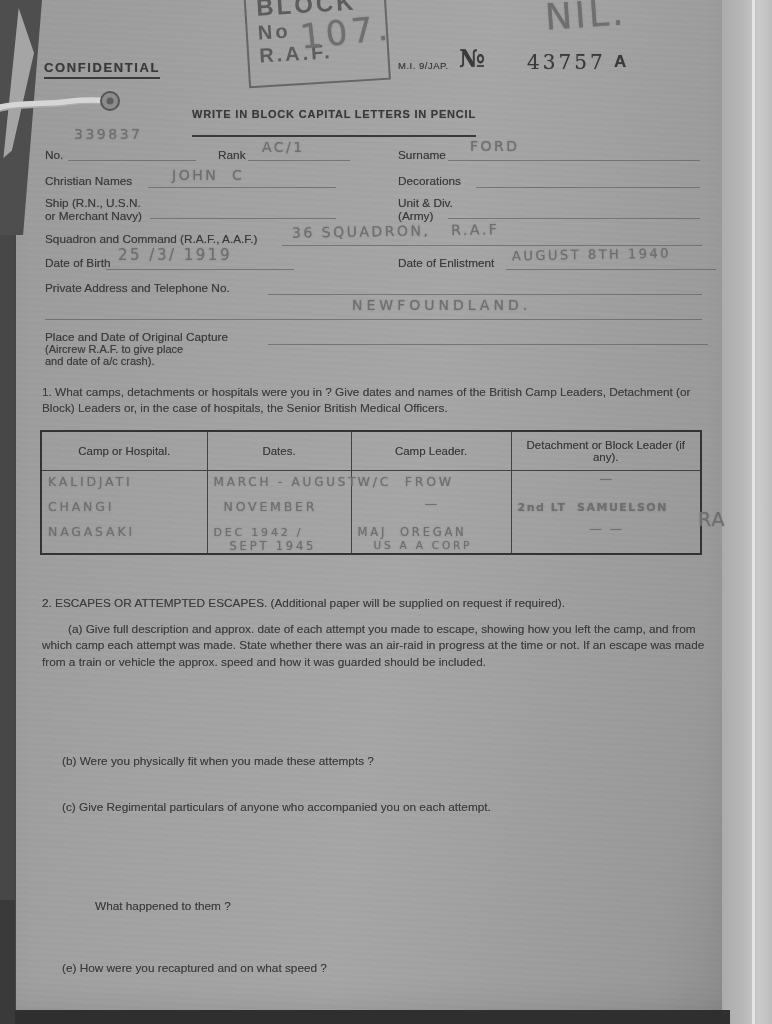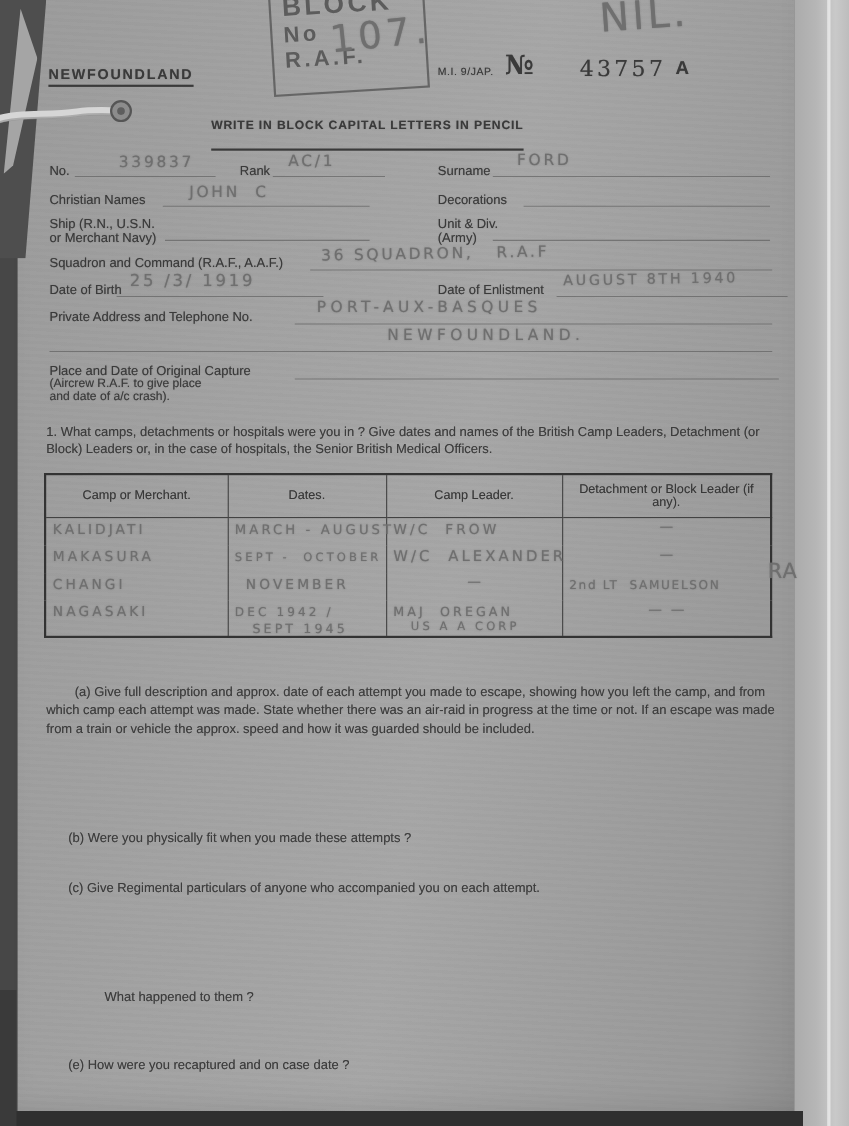--- a/index.html
+++ b/index.html
@@ -61,40 +61,40 @@
   <div class="strip-bottom"></div>
   <div class="strip-bottom-left"></div>
 
   <svg class="el" style="left:0;top:80px;" width="140" height="50">
     <path d="M0,28 C20,22 45,26 70,22 C85,20 98,21 108,21" stroke="#d6d6d6" stroke-width="7" fill="none" stroke-linecap="round"></path>
     <path d="M0,31 C20,25 45,29 70,25 C85,23 98,24 108,24" stroke="#8f8f8f" stroke-width="2" fill="none" opacity=".6"></path>
     <circle cx="110" cy="21" r="9" fill="#8c8c8c" stroke="#555" stroke-width="2"></circle>
     <circle cx="110" cy="21" r="3.5" fill="#5e5e5e"></circle>
   </svg>
 
-  <div class="el print" style="left:44px;top:60px;font-size:13px;font-weight:bold;letter-spacing:1.6px;border-bottom:2px solid #3a3a3a;padding-bottom:2px;">NEWFOUNDLAND</div>
+  <div class="el print" style="left:44px;top:60px;font-size:13px;font-weight:bold;letter-spacing:1.6px;border-bottom:2px solid #3a3a3a;padding-bottom:2px;">CONFIDENTIAL</div>
 
   <div class="el stamp" style="left:246px;top:-16px;width:118px;height:88px;">
     <div style="font-size:24px;">BLOCK</div>
     <div style="font-size:20px;">No</div>
     <div style="font-size:20px;">R.A.F.</div>
   </div>
   <div class="el pencil" style="left:300px;top:12px;font-size:34px;transform:rotate(-6deg);letter-spacing:4px;">107.</div>
 
   <div class="el print" style="left:398px;top:60px;font-size:9.5px;letter-spacing:.5px;">M.I. 9/JAP.</div>
   <div class="el print" style="left:459px;top:44px;font-size:24px;font-weight:bold;font-family:'DejaVu Serif',serif;">№</div>
   <div class="el print" style="left:527px;top:50px;font-size:20px;font-family:'DejaVu Serif',serif;letter-spacing:3px;">43757</div>
   <div class="el print" style="left:614px;top:52px;font-size:17px;font-weight:bold;">A</div>
 
   <div class="el pencil" style="left:545px;top:-6px;font-size:36px;transform:rotate(-4deg);letter-spacing:3px;">NIL.</div>
 
   <div class="el print heading" style="left:192px;top:108px;">WRITE IN BLOCK CAPITAL LETTERS IN PENCIL</div>
 
   <div class="el print lbl" style="left:45px;top:148px;">No.</div>
-  <div class="el pencil" style="left:74px;top:140px;font-size:14px;margin-left:34px;">339837</div>
+  <div class="el pencil" style="left:74px;top:126px;font-size:14px;">339837</div>
   <div class="fline" style="left:68px;top:159px;width:128px;"></div>
   <div class="el print lbl" style="left:218px;top:148px;">Rank</div>
   <div class="el pencil" style="left:262px;top:139px;font-size:14px;">AC/1</div>
   <div class="fline" style="left:248px;top:159px;width:102px;"></div>
   <div class="el print lbl" style="left:398px;top:148px;">Surname</div>
   <div class="el pencil" style="left:470px;top:138px;font-size:14px;">FORD</div>
   <div class="fline" style="left:448px;top:159px;width:252px;"></div>
 
   <div class="el print lbl" style="left:45px;top:174px;">Christian Names</div>
   <div class="el pencil" style="left:172px;top:167px;font-size:14px;">JOHN  C</div>
@@ -114,89 +114,81 @@
   <div class="fline" style="left:282px;top:244px;width:420px;"></div>
 
   <div class="el print lbl" style="left:45px;top:256px;">Date of Birth</div>
   <div class="el pencil" style="left:118px;top:246px;font-size:15px;">25 /3/ 1919</div>
   <div class="fline" style="left:106px;top:268px;width:188px;"></div>
   <div class="el print lbl" style="left:398px;top:256px;">Date of Enlistment</div>
   <div class="el pencil" style="left:512px;top:247px;font-size:13px;transform:rotate(-1deg);">AUGUST 8TH 1940</div>
   <div class="fline" style="left:506px;top:268px;width:210px;"></div>
 
   <div class="el print lbl" style="left:45px;top:281px;">Private Address and Telephone No.</div>
-  <div class="el pencil" style="left:288px;top:272px;font-size:14px;letter-spacing:4px;">PORT-AUX-BASQUES</div>
   <div class="fline" style="left:268px;top:293px;width:434px;"></div>
   <div class="el pencil" style="left:352px;top:297px;font-size:14px;letter-spacing:4px;">NEWFOUNDLAND.</div>
   <div class="fline" style="left:45px;top:318px;width:657px;"></div>
 
   <div class="el print lbl" style="left:45px;top:330px;">Place and Date of Original Capture</div>
   <div class="fline" style="left:268px;top:343px;width:440px;"></div>
   <div class="el print sm" style="left:45px;top:343px;color:#3c3c3c;">(Aircrew R.A.F. to give place</div>
   <div class="el print sm" style="left:45px;top:355px;color:#3c3c3c;">and date of a/c crash).</div>
 
   <div class="el q" style="left:42px;top:384px;width:672px;">1.   What camps, detachments or hospitals were you in ?   Give dates and names of the British Camp Leaders, Detachment (or Block) Leaders or, in the case of hospitals, the Senior British Medical Officers.</div>
 
   <table class="camps el" style="left:40px;top:430px;width:660px;">
     <colgroup>
         <col style="width:166px">
         <col style="width:144px">
         <col style="width:160px">
         <col style="width:190px">
       </colgroup>
     <thead>
       <tr>
-        <th>Camp or Merchant.</th>
+        <th>Camp or Hospital.</th>
         <th>Dates.</th>
         <th>Camp Leader.</th>
         <th style="width:150px">Detachment or Block Leader (if any).</th>
       </tr>
     </thead>
     <tbody>
       <tr style="height:25px;">
         <td style="border-bottom:none;"><span class="pencil cell-pencil">KALIDJATI</span></td>
         <td style="border-bottom:none;"><span class="pencil cell-pencil" style="font-size:12px;">MARCH - AUGUST</span></td>
         <td style="border-bottom:none;"><span class="pencil cell-pencil">W/C  FROW</span></td>
         <td style="border-bottom:none;">
             <span class="pencil cell-pencil dash">—</span>
           </td>
       </tr>
       <tr style="height:25px;">
-        <td style="border-top:none;border-bottom:none;"><span class="pencil cell-pencil">MAKASURA</span></td>
-        <td style="border-top:none;border-bottom:none;"><span class="pencil cell-pencil" style="font-size:10.5px;">SEPT -  OCTOBER</span></td>
-        <td style="border-top:none;border-bottom:none;"><span class="pencil cell-pencil" style="font-size:13.5px;">W/C  ALEXANDER</span></td>
-        <td style="border-top:none;border-bottom:none;">
-            <span class="pencil cell-pencil dash">—</span>
-          </td>
-      </tr>
-      <tr style="height:25px;">
         <td style="border-top:none;border-bottom:none;"><span class="pencil cell-pencil">CHANGI</span></td>
         <td style="border-top:none;border-bottom:none;"><span class="pencil cell-pencil" style="margin-left:10px;">NOVEMBER</span></td>
         <td style="border-top:none;border-bottom:none;">
             <span class="pencil cell-pencil dash">—</span>
           </td>
-        <td style="border-top:none;border-bottom:none;"><span class="pencil cell-pencil" style="font-size:11px;letter-spacing:1.5px;">2nd LT  SAMUELSON</span></td>
+        <td style="border-top:none;border-bottom:none;"><span class="pencil cell-pencil" style="font-size:11px;letter-spacing:1.5px;font-weight:bold;">2nd LT  SAMUELSON</span></td>
       </tr>
       <tr style="height:32px;">
         <td style="border-top:none;"><span class="pencil cell-pencil">NAGASAKI</span></td>
         <td style="border-top:none;">
           <span class="pencil cell-pencil" style="font-size:11px;">DEC 1942 /</span>
           <span class="pencil cell-pencil l2">SEPT 1945</span>
         </td>
         <td style="border-top:none;">
           <span class="pencil cell-pencil" style="font-size:11.5px;">MAJ  OREGAN</span>
           <span class="pencil cell-pencil l2" style="font-size:10.5px;">US A A CORP</span>
         </td>
         <td style="border-top:none;">
             <span class="pencil cell-pencil dash">—  —</span>
           </td>
       </tr>
     </tbody>
   </table>
   <div class="el pencil" style="left:698px;top:508px;font-size:19px;letter-spacing:1px;">RA</div>
 
+  <div class="el q" style="left:42px;top:595px;width:680px;">2.   ESCAPES OR ATTEMPTED ESCAPES.   (Additional paper will be supplied on request if required).</div>
   <div class="el q" style="left:42px;top:621px;width:676px;text-indent:26px;">(a)   Give full description and approx. date of each attempt you made to escape, showing how you left the camp, and from which camp each attempt was made.   State whether there was an air-raid in progress at the time or not.   If an escape was made from a train or vehicle the approx. speed and how it was guarded should be included.</div>
   <div class="el q" style="left:62px;top:753px;width:640px;">(b)   Were you physically fit when you made these attempts ?</div>
   <div class="el q" style="left:62px;top:799px;width:640px;">(c)   Give Regimental particulars of anyone who accompanied you on each attempt.</div>
   <div class="el q" style="left:95px;top:854px;width:500px;margin-top:44px;">What happened to them ?</div>
-  <div class="el q" style="left:62px;top:960px;width:640px;">(e)   How were you recaptured and on case date ?</div>
+  <div class="el q" style="left:62px;top:960px;width:640px;">(e)   How were you recaptured and on what speed ?</div>
 
 </div>
 
 </body></html>

